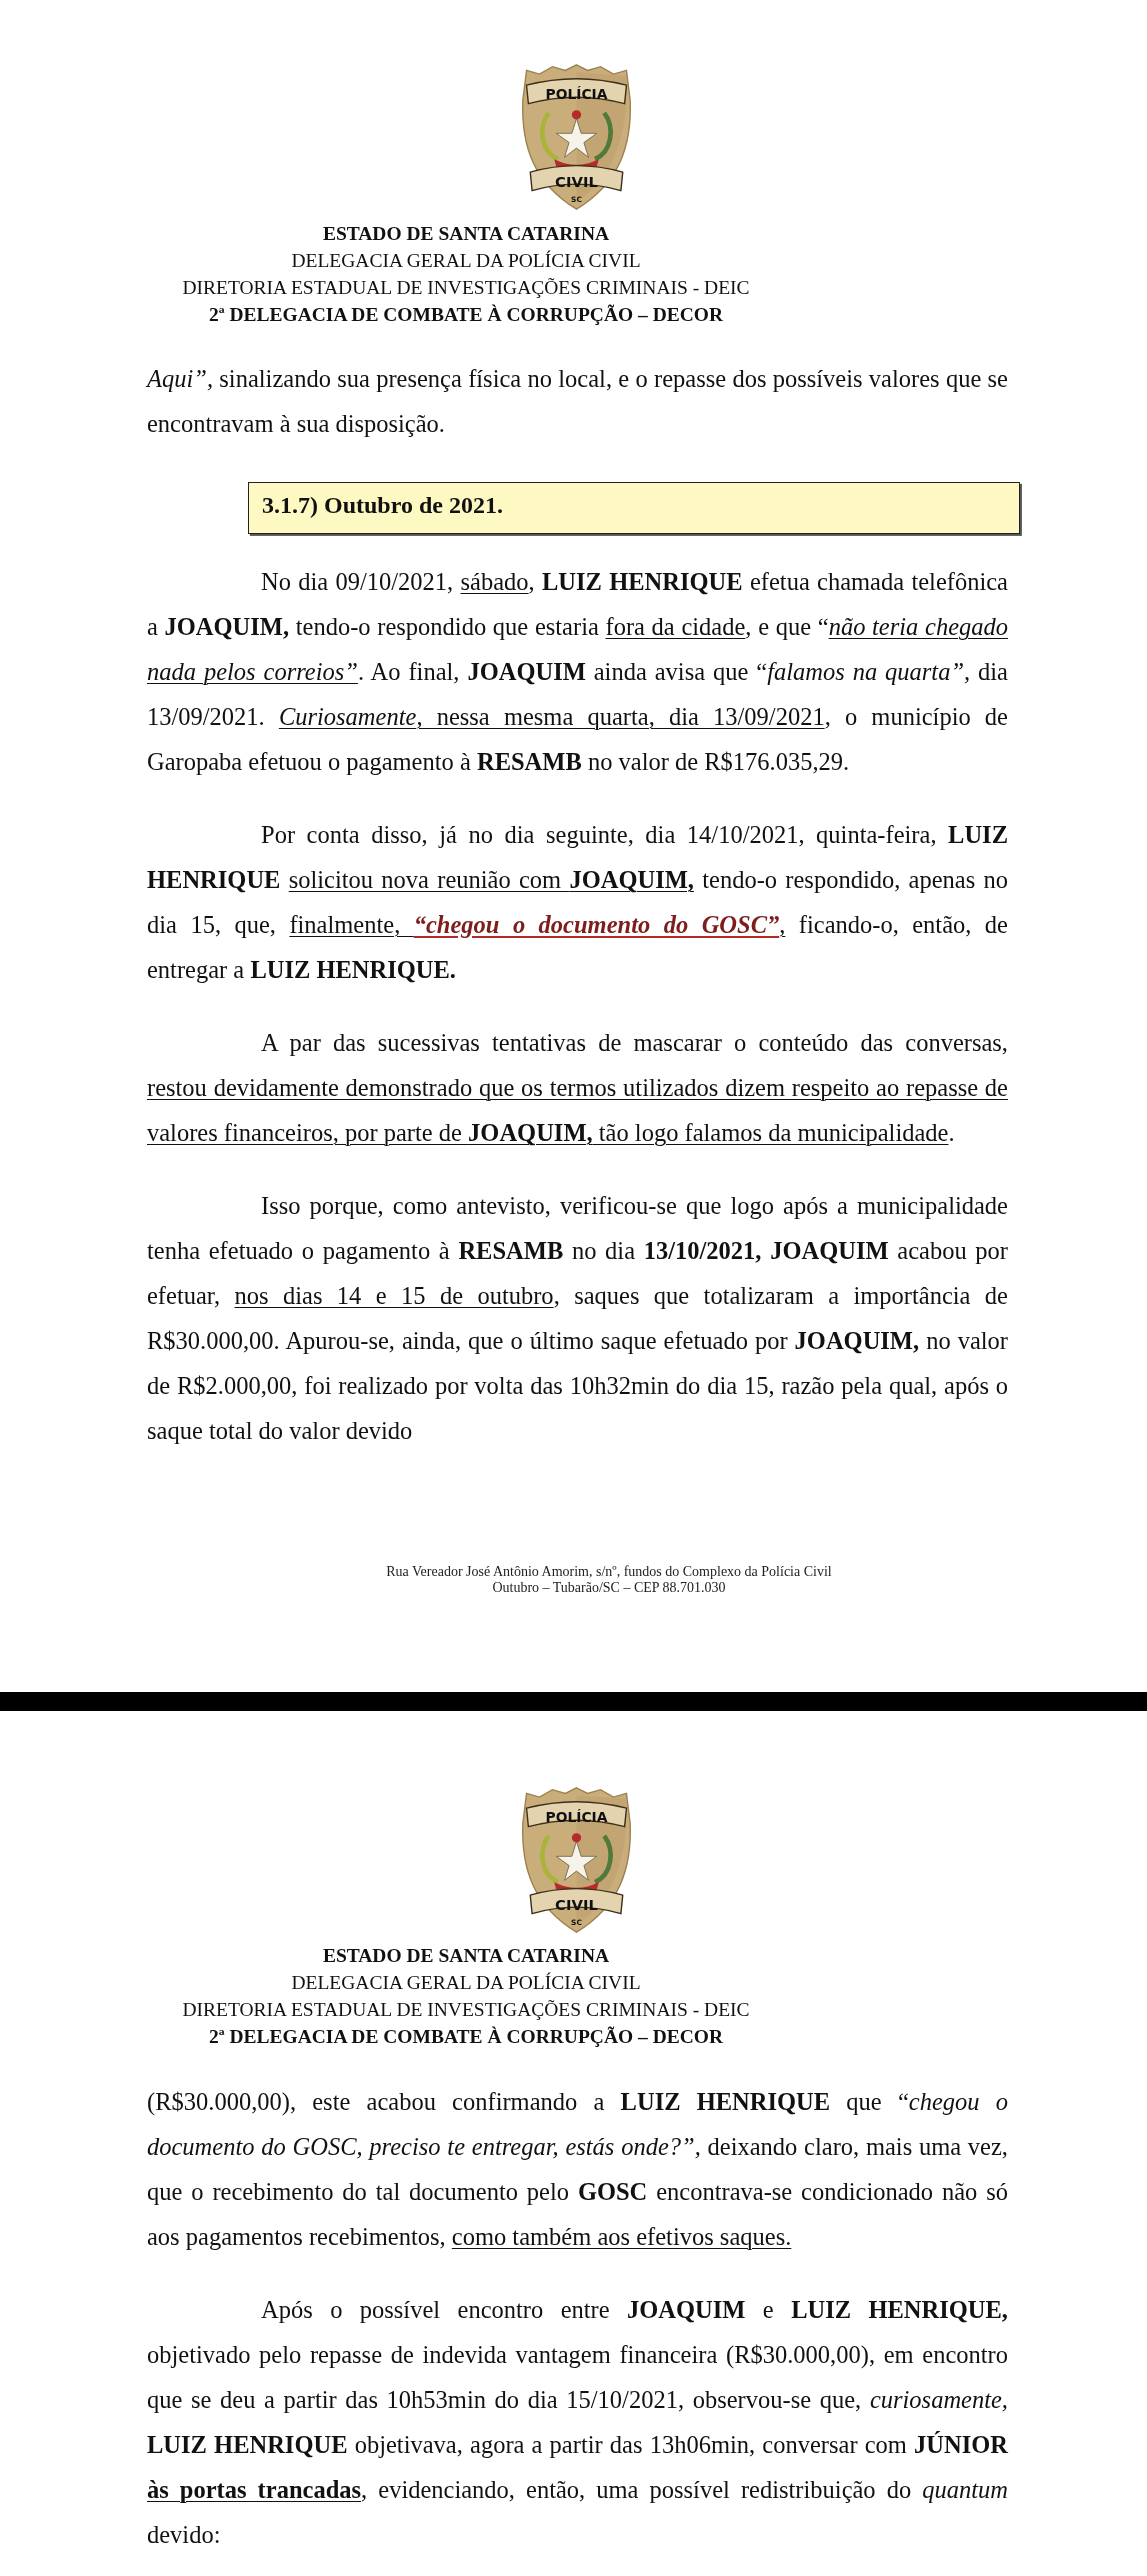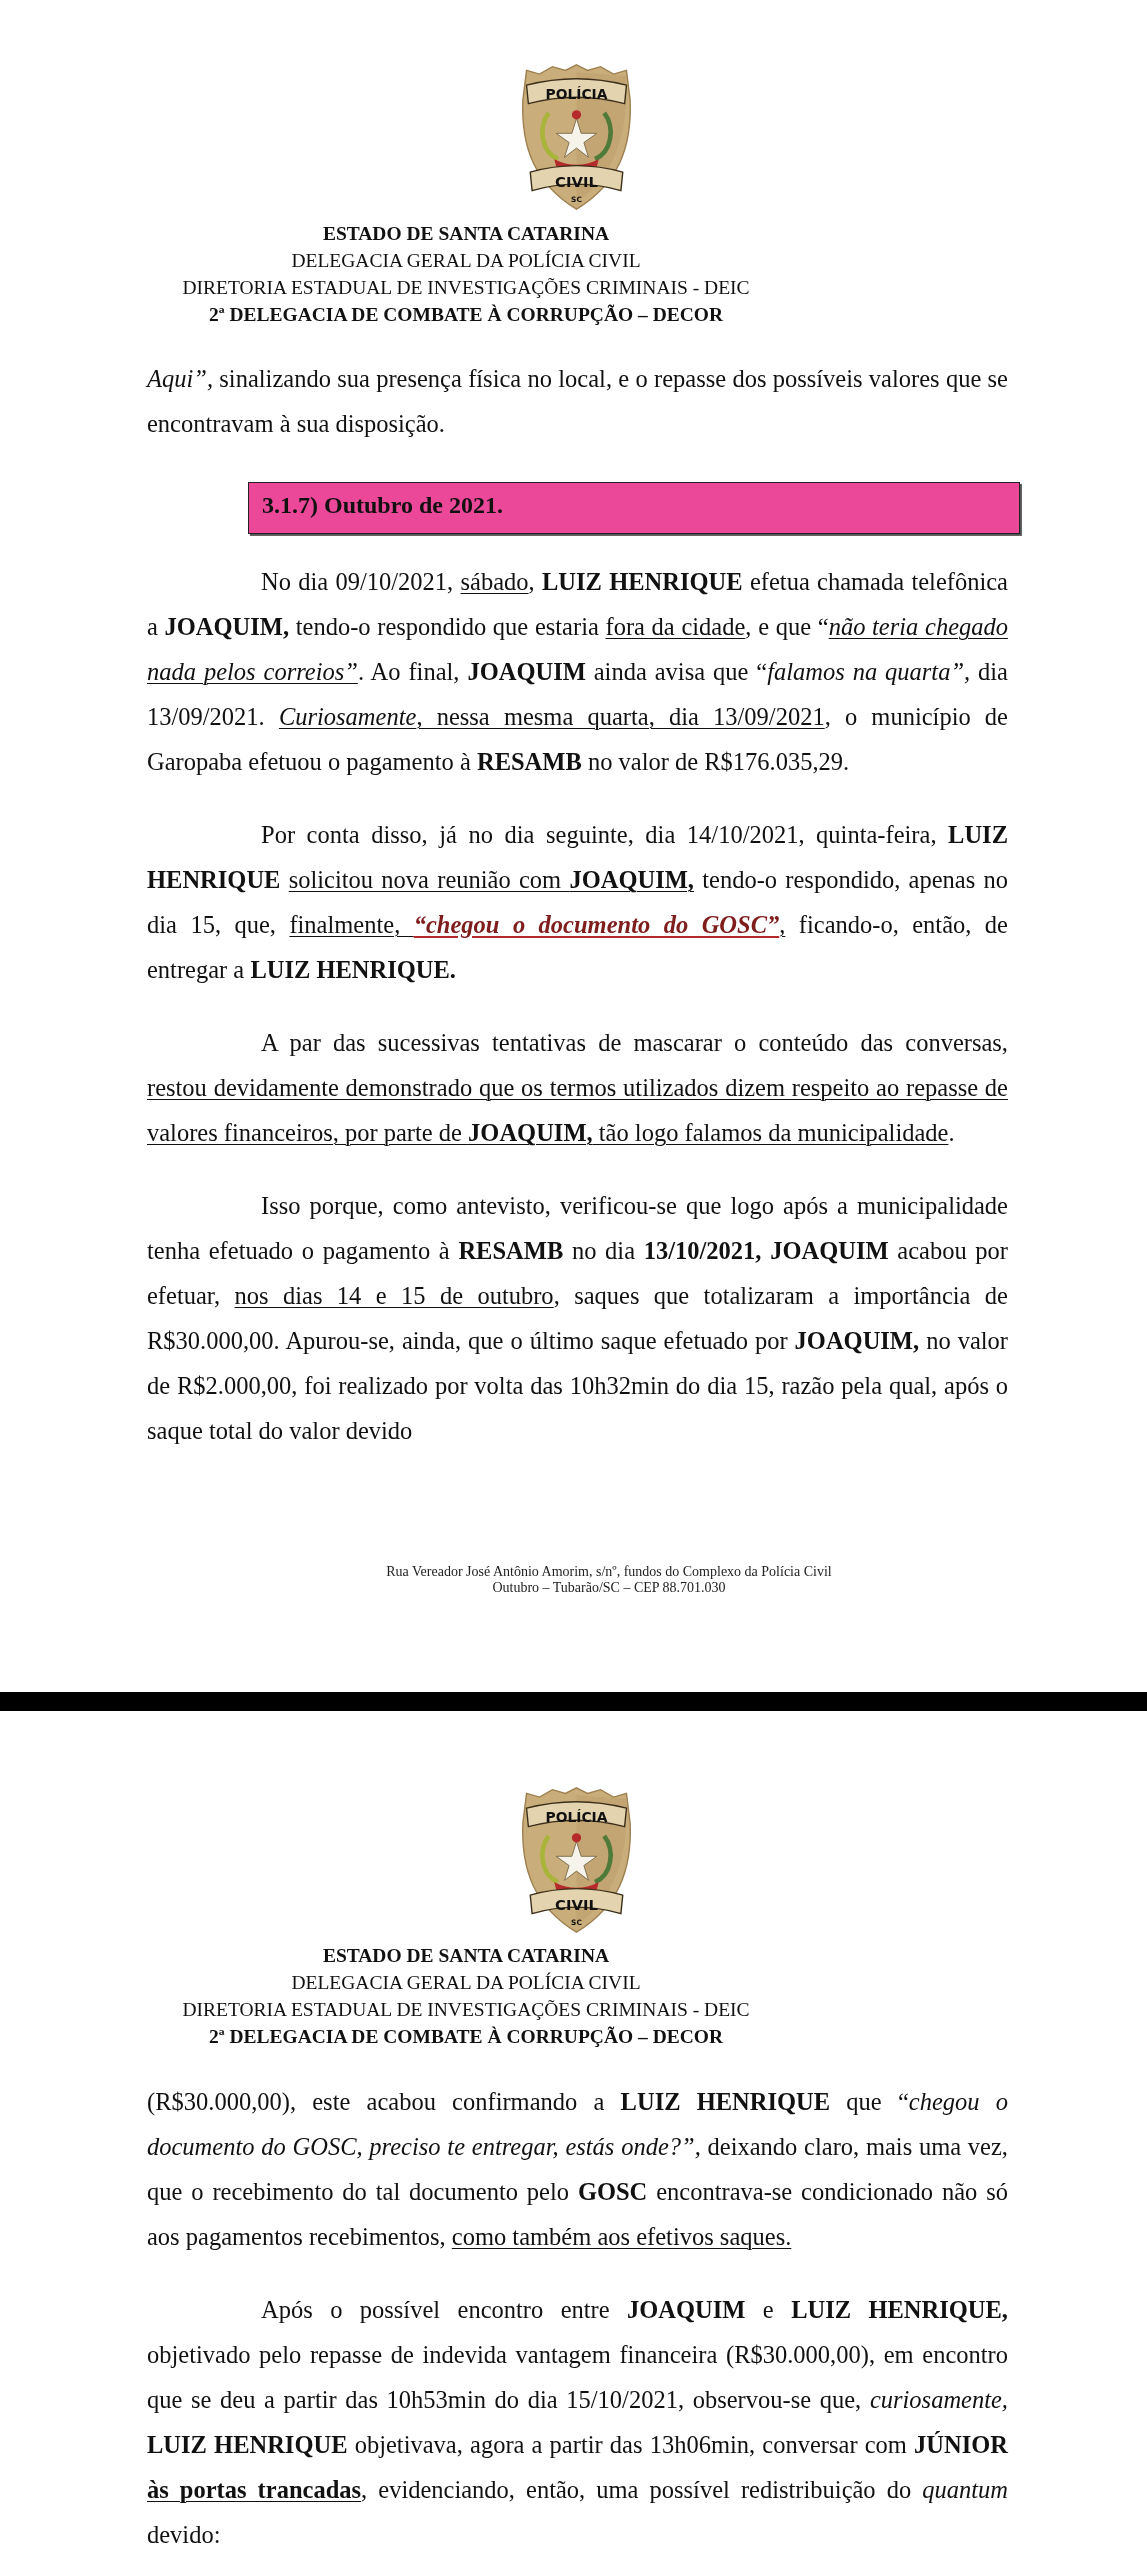--- a/index.html
+++ b/index.html
@@ -16,21 +16,21 @@
   .hdr .b { font-weight: bold; }
 
   .body { position: absolute; left: 147px; width: 861px; font-size: 24.5px; line-height: 45px; text-align: justify; }
   .body p { margin: 0; text-indent: 114px; font-family: Liberation Serif, serif; }
   .body p.noindent { text-indent: 0; }
   .u { text-decoration: underline; text-decoration-thickness: 0.9px; text-underline-offset: 2.8px; }
   .i { font-style: italic; }
   .b { font-weight: bold; }
   .red { color: #7f1d1d; font-weight: bold; font-style: italic; text-decoration: underline; text-decoration-color: #b22a2a; text-underline-offset: 2.8px; }
 
-  .section-box { position: absolute; left: 248px; top: 482px; width: 770px; height: 50px; background: #ec4899; border: 1.9px solid #222; box-shadow: 1.9px 1.9px 0 #555; }
+  .section-box { position: absolute; left: 248px; top: 482px; width: 770px; height: 50px; background: #fef9c3; border: 1.9px solid #222; box-shadow: 1.9px 1.9px 0 #555; }
   .section-box span { position: absolute; left: 13px; top: 9.3px; font-size: 24px; font-weight: bold; }
 
   .footer { position: absolute; left: 0; top: 1564px; width: 1148px; text-align: center; font-size: 14px; line-height: 15.7px; color: #222; margin-left: 35px; }
 </style>
 </head>
 <body>
 
 <div class="page page1"></div>
 
 <svg class="badge" style="top:63px" viewBox="0 0 128 160">

